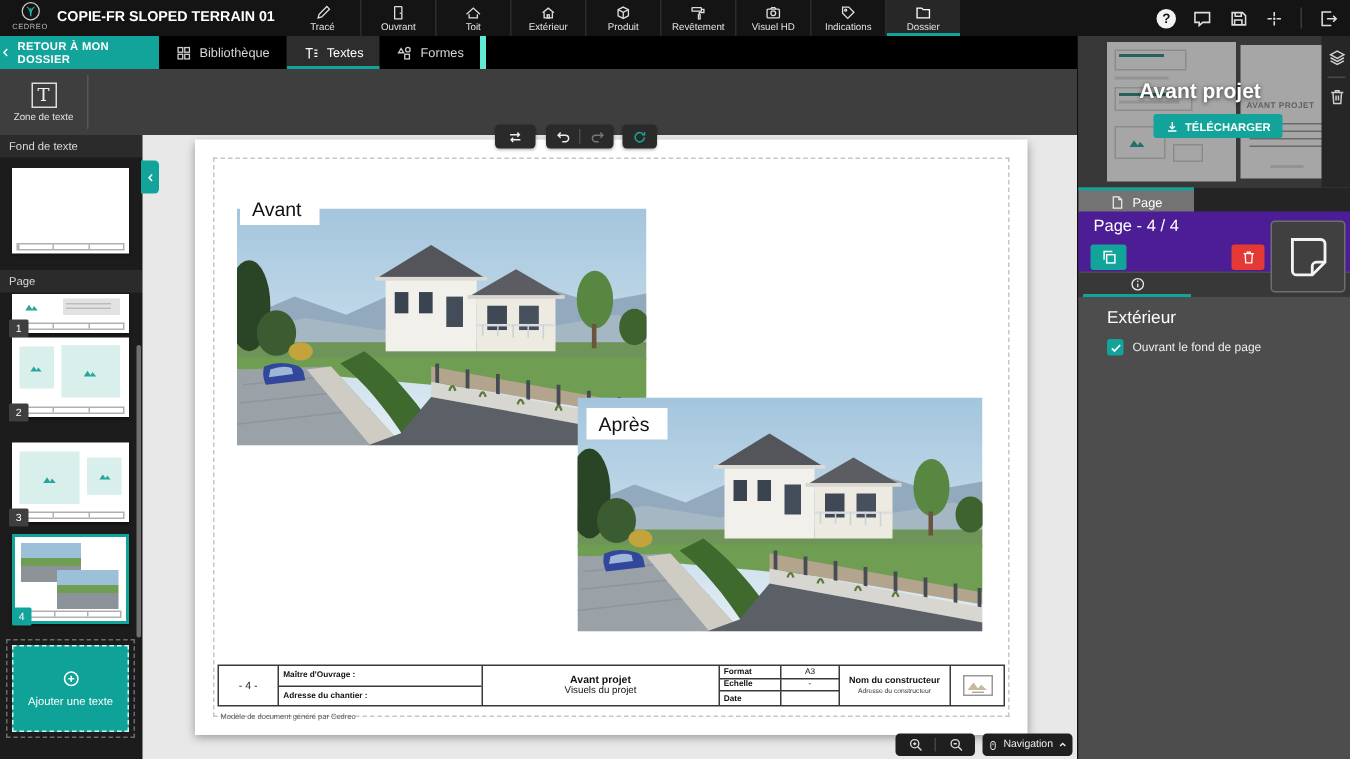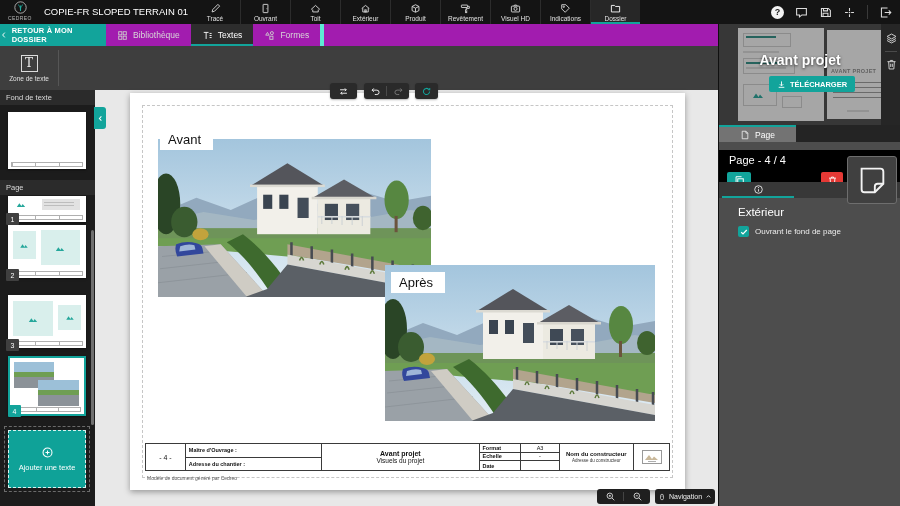--- a/index.html
+++ b/index.html
@@ -5,35 +5,35 @@
   *{margin:0;padding:0;box-sizing:border-box}
   html,body{background:#000}
   .app{position:relative;width:900px;height:506px;overflow:hidden;background:#1a1a1a;
        font-family:"Liberation Sans",sans-serif;-webkit-font-smoothing:antialiased}
   svg{display:block}
 
   
   .topbar{position:absolute;left:0;top:0;width:900px;height:24px;background:#141414;color:#ddd}
   .logo{position:absolute;left:3px;top:1px;width:34px;text-align:center}
   .logo .lt{font-size:5px;letter-spacing:.4px;color:#b9b9b9;margin-top:1px}
-  .doctitle{position:absolute;left:44px;top:0;height:24px;line-height:24px;font-size:9.5px;
-            font-weight:normal;color:#fff;white-space:nowrap}
+  .doctitle{position:absolute;left:38px;top:0;height:24px;line-height:24px;font-size:9.5px;
+            font-weight:bold;color:#fff;white-space:nowrap}
   .tabs{position:absolute;left:190px;top:0;height:24px;display:flex}
   .tt{width:50px;height:24px;display:flex;flex-direction:column;align-items:center;justify-content:center;
       gap:1px;cursor:pointer}
   .tt + .tt{border-left:1px solid #2c2c2c}
   .tt .tl{font-size:6.5px;color:#e2e2e2;white-space:nowrap}
   .tt.act{background:#272727;box-shadow:inset 0 -2px 0 #12A49B}
   .topicons{position:absolute;right:8px;top:0;height:24px;display:flex;align-items:center;gap:11px;color:#ddd}
   .helpdot{width:13px;height:13px;border-radius:50%;background:#f2f2f2;color:#1a1a1a;font-size:9px;
            font-weight:bold;display:flex;align-items:center;justify-content:center}
   .tdiv{width:1px;height:14px;background:#3a3a3a}
 
   
-  .ribbon{position:absolute;left:0;top:24px;width:718px;height:22px;background:#a21caf;display:flex}
+  .ribbon{position:absolute;left:0;top:24px;width:718px;height:22px;background:#000000;display:flex}
   .backbtn{width:106px;height:22px;background:#12A49B;color:#fff;display:flex;align-items:center;
            justify-content:center;gap:4px;font-size:7.5px;font-weight:bold;letter-spacing:.2px;cursor:pointer}
   .rtab{height:22px;display:flex;align-items:center;gap:5px;padding:0 11px;color:#d8d8d8;
         font-size:8.5px;cursor:pointer}
   .rtab.act{background:#2d2d2d;box-shadow:inset 0 -2px 0 #12A49B;color:#fff}
   .rtabs{display:flex;border-right:4px solid #5eead4}
 
   
   .toolrow{position:absolute;left:0;top:46px;width:718px;height:44px;background:#3e3e3e}
   .tool{position:absolute;left:0;top:0;width:58px;height:44px;display:flex;flex-direction:column;
@@ -126,21 +126,21 @@
   .pvtitle{position:absolute;left:0;top:28px;width:162px;text-align:center;color:#fff;font-size:14px;
            font-weight:bold;text-shadow:0 1px 3px rgba(0,0,0,.7);z-index:2}
   .dlbtn{position:absolute;left:50px;top:52px;height:16px;background:#12A49B;color:#fff;border-radius:2px;
          display:flex;align-items:center;gap:4px;padding:0 8px;font-size:7.5px;font-weight:bold;z-index:2;cursor:pointer}
   .strip{position:absolute;left:162px;top:0;width:20px;height:101px;background:#262626;display:flex;
          flex-direction:column;align-items:center;padding-top:8px;gap:6px;color:#cfcfcf}
   .stripdiv{width:12px;height:1px;background:#4a4a4a}
   .ptabrow{position:absolute;left:0;top:101px;width:182px;height:17px;background:#242424}
   .ptab{position:absolute;left:0;top:0;width:77px;height:17px;background:#737373;border-top:2px solid #12A49B;
         display:flex;align-items:center;justify-content:center;gap:5px;color:#fff;font-size:8.5px;cursor:pointer}
-  .pctrl{position:absolute;left:0;top:126px;width:182px;height:40px;background:#000000;color:#fff}
+  .pctrl{position:absolute;left:0;top:117px;width:182px;height:40px;background:#4c1d95;color:#fff}
   .pind{position:absolute;left:10px;top:4px;font-size:11px}
   .dupbtn{position:absolute;left:8px;top:22px;width:24px;height:17px;background:#12A49B;border-radius:2px;
           display:flex;align-items:center;justify-content:center;color:#fff;cursor:pointer}
   .delbtn{position:absolute;left:102px;top:22px;width:22px;height:17px;background:#E53935;border-radius:2px;
           display:flex;align-items:center;justify-content:center;color:#fff;cursor:pointer}
   .pagebox{position:absolute;left:128px;top:6px;width:50px;height:48px;background:#404040;border:1px solid #6e6e6e;
            border-radius:3px;display:flex;align-items:center;justify-content:center;z-index:2}
   .subtabs{position:absolute;left:0;top:158px;width:182px;height:16px;background:#383838}
   .itab{position:absolute;left:3px;top:0;width:72px;height:16px;display:flex;align-items:center;justify-content:center;
         color:#e8e8e8;border-bottom:2px solid #12A49B;cursor:pointer}

